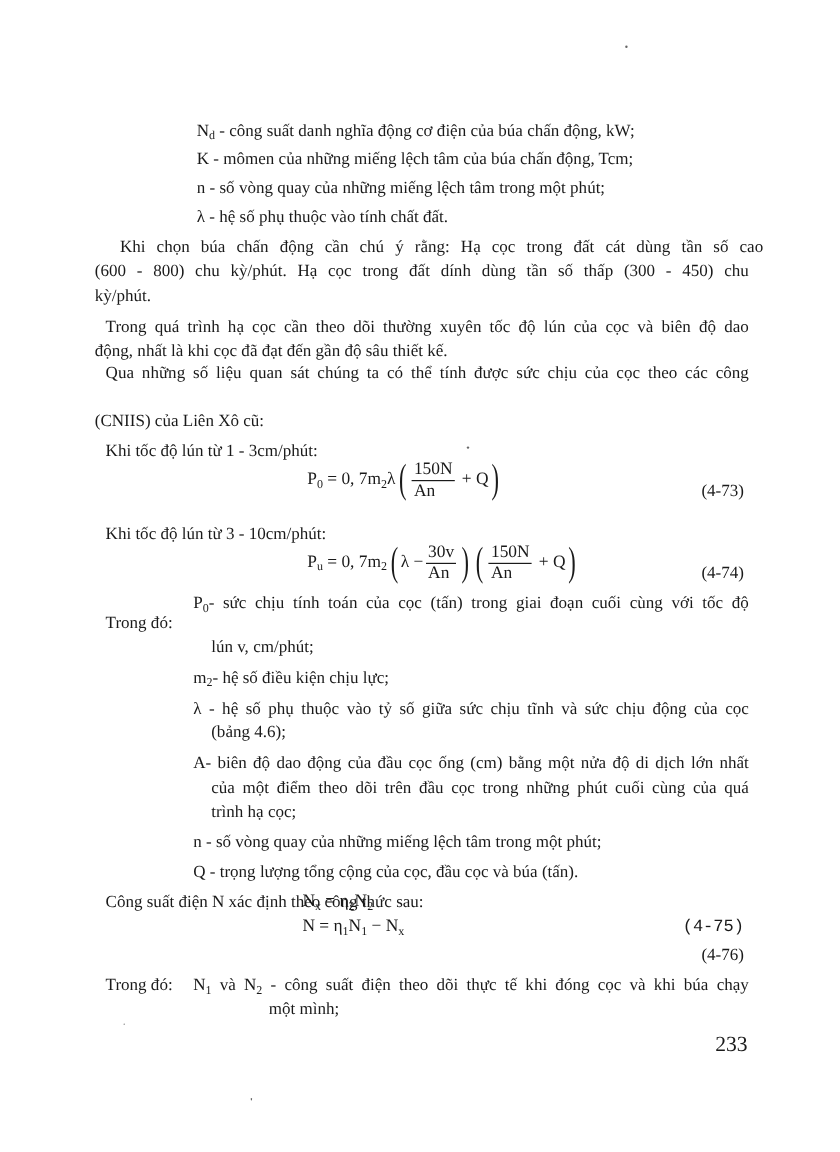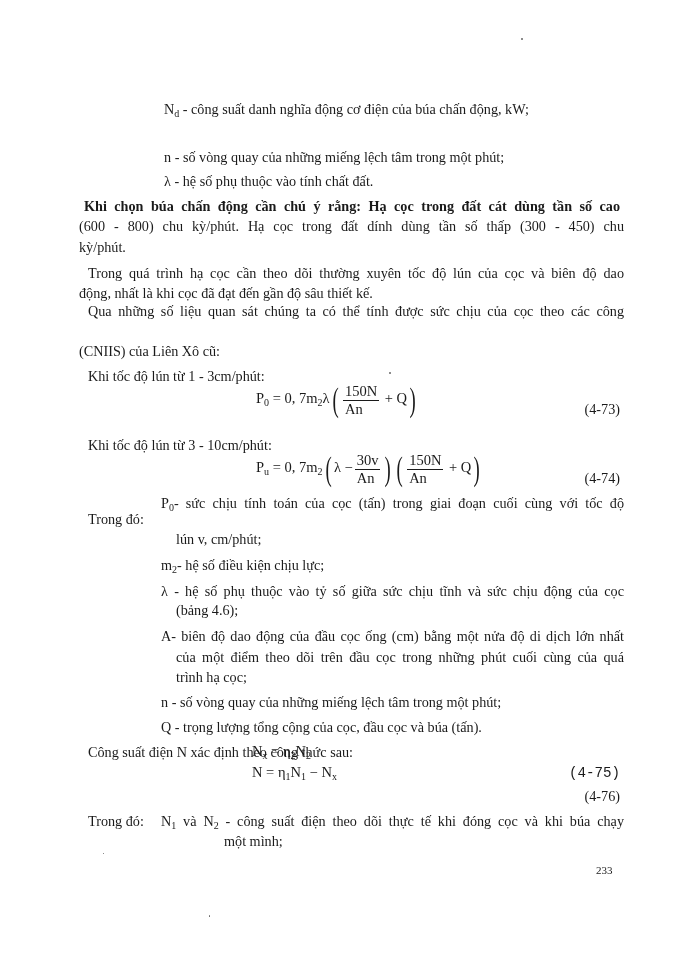--- a/index.html
+++ b/index.html
@@ -21,24 +21,25 @@
   .dot { position: absolute; width: 2px; height: 2px; background: #666; border-radius: 1px; }
 </style>
 </head>
 <body>
 
 <div class="page">
 
   <div class="dot" style="left:521px; top:38px;"></div>
 
   <div class="ln" style="left:164px; top:100px;"><span>N</span><sub>d</sub><span> - công suất danh nghĩa động cơ điện của búa chấn động, kW;</span></div>
+  <div class="ln" style="left:164px; top:124px;"><span>K</span><span> - mômen của những miếng lệch tâm của búa chấn động, Tcm;</span></div>
   <div class="ln" style="left:164px; top:148px;"><span>n</span><span> - số vòng quay của những miếng lệch tâm trong một phút;</span></div>
   <div class="ln" style="left:164px; top:172px;"><span>λ</span><span> - hệ số phụ thuộc vào tính chất đất.</span></div>
 
-  <div class="just" style="left:84px; top:197px; width:536px;font-weight:bold;"><span class="fill">Khi chọn búa chấn động cần chú ý rằng: Hạ cọc trong đất cát dùng tần số cao</span></div>
+  <div class="just" style="left:100px; top:197px; width:536px;"><span class="fill">Khi chọn búa chấn động cần chú ý rằng: Hạ cọc trong đất cát dùng tần số cao</span></div>
   <div class="just" style="left:79px; top:217px; width:545px;"><span class="fill">(600 - 800) chu kỳ/phút. Hạ cọc trong đất dính dùng tần số thấp (300 - 450) chu</span></div>
   <div class="ln" style="left:79px; top:238px;">kỳ/phút.</div>
 
   <div class="just" style="left:88px; top:264px; width:536px;"><span class="fill">Trong quá trình hạ cọc cần theo dõi thường xuyên tốc độ lún của cọc và biên độ dao</span></div>
   <div class="ln" style="left:79px; top:284px;">động, nhất là khi cọc đã đạt đến gần độ sâu thiết kế.</div>
 
   <div class="just" style="left:88px; top:302px; width:536px;"><span class="fill">Qua những số liệu quan sát chúng ta có thể tính được sức chịu của cọc theo các công</span></div>
   <div class="ln" style="left:79px; top:342px;">(CNIIS) của Liên Xô cũ:</div>
 
   <div class="ln" style="left:88px; top:367px;">Khi tốc độ lún từ 1 - 3cm/phút:</div>
@@ -86,14 +87,14 @@
   </div>
   <div class="ln eqnum" style="top:787px;">(4-76)</div>
 
   <div class="ln" style="left:88px; top:812px;">Trong đó:</div>
   <div class="just" style="left:161px; top:812px; width:463px;"><span class="fill"><span>N</span><sub>1</sub><span> và </span><span>N</span><sub>2</sub><span> - công suất điện theo dõi thực tế khi đóng cọc và khi búa chạy</span></span></div>
   <div class="ln" style="left:224px; top:832px;">một mình;</div>
 
   <div class="dot" style="left:103px; top:853px; width:1px; height:1px;"></div>
   <div class="dot" style="left:209px; top:915px; width:1px; height:2px;"></div>
 
-  <div class="ln" style="left:596px; top:861px; font-size:11px;">233</div>
+  <div class="ln" style="left:596px; top:861px; font-size:18px;">233</div>
 </div>
 
 </body></html>

